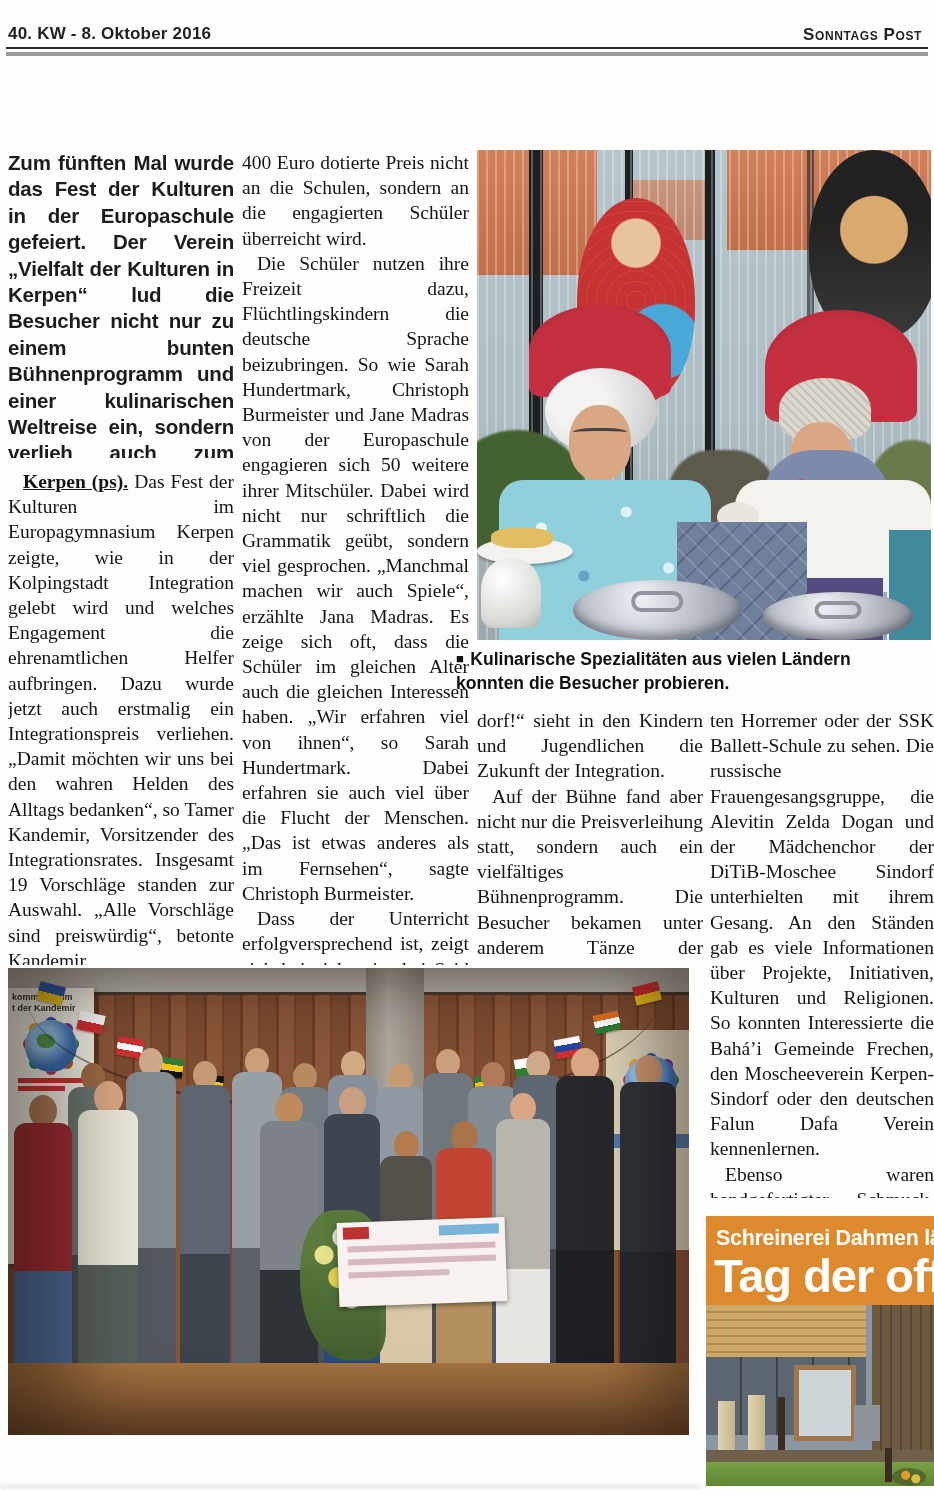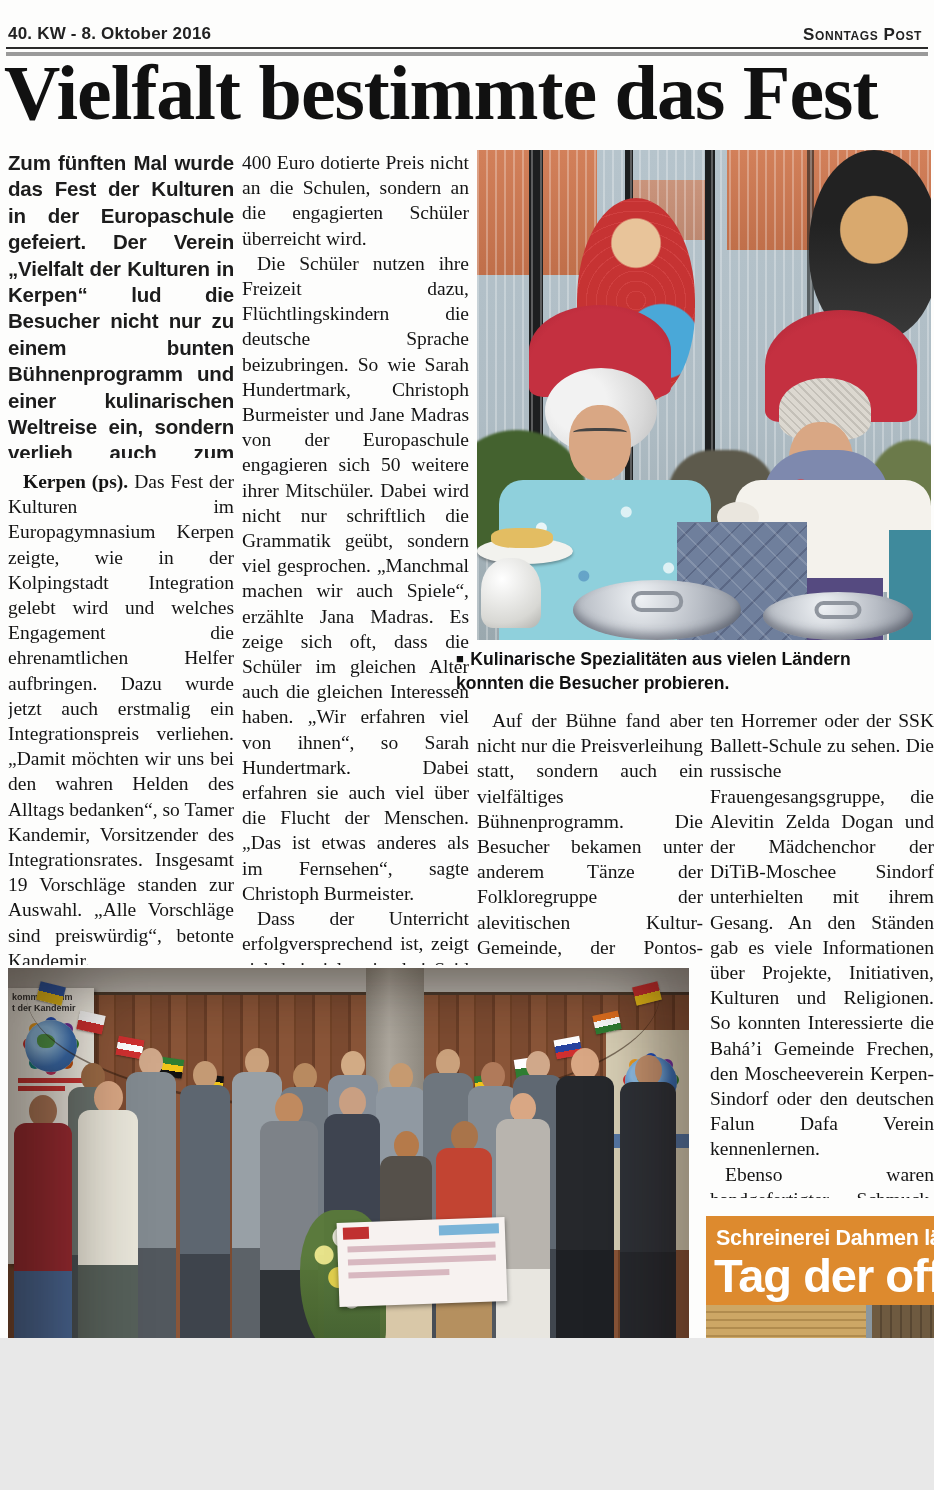--- a/index.html
+++ b/index.html
@@ -1,35 +1,35 @@
 <!DOCTYPE html>
 <html lang="de"><head>
 <meta charset="utf-8">
 <style>
   html,body{margin:0;padding:0;background:#e8e8e8;}
-  .page{position:relative;width:934px;height:1338px;background:#fdfdfc;overflow:hidden;
+  .page{position:relative;width:934px;height:1490px;background:#fdfdfc;overflow:hidden;
         font-family:"Liberation Sans",sans-serif;color:#1a1a1a;}
   
   .hdr-date{position:absolute;left:8px;top:24px;font-weight:bold;font-size:17px;letter-spacing:.2px;color:#222;}
   .hdr-mast{position:absolute;right:12px;top:25px;font-weight:bold;font-size:17px;font-variant:small-caps;letter-spacing:.6px;color:#222;}
   .hdr-rule{position:absolute;left:6px;right:6px;top:47px;height:2px;background:#2a2a2a;border-bottom:3px solid #fdfdfc;box-shadow:0 4px 0 #9a9a9a;}
   .headline{position:absolute;left:4px;top:54px;width:928px;font-family:"Liberation Serif",serif;
             font-weight:bold;font-size:78px;line-height:1.0;letter-spacing:-1px;color:#111;white-space:nowrap;}
   
   .lead{position:absolute;left:8px;top:150px;width:226px;height:308px;overflow:hidden;
         font-weight:bold;font-size:20.5px;line-height:26.4px;text-align:justify;letter-spacing:-.2px;color:#1c1c1c;}
   .col{position:absolute;font-family:"Liberation Serif",serif;font-size:19.5px;line-height:25.2px;
        text-align:justify;color:#141414;overflow:hidden;}
   .col p{margin:0;}
   .col p.ind{text-indent:15px;}
   .c1{left:8px;top:469px;width:226px;height:496px;}
   .c2{left:242px;top:150px;width:227px;height:815px;}
   .c3{left:477px;top:708px;width:226px;height:252px;}
   .c4{left:710px;top:708px;width:224px;height:490px;}
-  .bold{font-weight:bold;}
+  .bold{font-weight:bold;text-decoration:underline;}
   
   .cap{position:absolute;font-weight:bold;font-size:17.5px;line-height:23px;text-align:left;color:#111;}
   .cap .bullet::before{content:"\25A0\2002";font-size:13px;position:relative;top:-2px;}
   .cap1{left:456px;top:648px;width:454px;height:50px;}
   .cap2{left:8px;top:1442px;width:678px;height:46px;}
   .credit{position:absolute;right:6px;bottom:1px;font-variant:small-caps;letter-spacing:.4px;}
   
   .photo-top{position:absolute;left:477px;top:150px;width:454px;height:490px;overflow:hidden;
              background:linear-gradient(180deg,#b6c4cc 0%,#aebcc4 55%,#9aa8ae 100%);}
   .pt-orange{position:absolute;background:linear-gradient(180deg,#d2805a,#c06f4a);}
@@ -110,21 +110,20 @@
   .smudge{position:absolute;left:0;top:1484px;width:700px;height:6px;background:#efefef;filter:blur(1px);}
 </style>
 </head>
 <body>
 
 <div class="page">
 
   <div class="hdr-date">40. KW - 8. Oktober 2016</div>
   <div class="hdr-mast">Sonntags Post</div>
   <div class="hdr-rule"></div>
-  <h1 class="headline" style="margin:0;">Vielfalt bestimmte das Fest</h1>
 
   <div class="lead">Zum fünften Mal wurde das Fest der Kulturen in der Europaschule gefeiert. Der Verein „Vielfalt der Kulturen in Kerpen“ lud die Besucher nicht nur zu einem bunten Bühnenprogramm und einer kulinarischen Weltreise ein, sondern verlieh auch zum ersten Mal einen Integrationspreis, der an Kerpener Schüler geht.</div>
 
   <div class="col c1">
     <p class="ind"><span class="bold">Kerpen (ps).</span><span> Das Fest der Kulturen im Europagymnasium Kerpen zeigte, wie in der Kolpingstadt Integration gelebt wird und welches Engagement die ehrenamtlichen Helfer aufbringen. Dazu wurde jetzt auch erstmalig ein Integrationspreis verliehen. „Damit möchten wir uns bei den wahren Helden des Alltags bedanken“, so Tamer Kandemir, Vorsitzender des Integrationsrates. Insgesamt 19 Vorschläge standen zur Auswahl. „Alle Vorschläge sind preiswürdig“, betonte Kandemir.</span></p>
 
   </div>
 
   <div class="col c2">
     <p>400 Euro dotierte Preis nicht an die Schulen, sondern an die engagierten Schüler überreicht wird.</p>
@@ -175,20 +174,21 @@
     <div class="pot" style="left:286px;top:442px;width:150px;height:48px;">
         <div class="knob"></div>
       </div>
   </div>
 
   <div class="cap cap1">
     <span class="bullet"></span><span>Kulinarische Spezialitäten aus vielen Ländern konnten die Besucher probieren.</span>
   </div>
 
   <div class="col c3">
+    <p>dorf!“ sieht in den Kindern und Jugendlichen die Zukunft der Integration.</p>
     <p class="ind">Auf der Bühne fand aber nicht nur die Preisverleihung statt, sondern auch ein vielfältiges Bühnenprogramm. Die Besucher bekamen unter anderem Tänze der Folkloregruppe der alevitischen Kultur-Gemeinde, der Pontos-Griechen, der Flot-</p>
   </div>
   <div class="col c4">
     <p>ten Horremer oder der SSK Ballett-Schule zu sehen. Die russische Frauengesangsgruppe, die Alevitin Zelda Dogan und der Mädchenchor der DiTiB-Moschee Sindorf unterhielten mit ihrem Gesang. An den Ständen gab es viele Informationen über Projekte, Initiativen, Kulturen und Religionen. So konnten Interessierte die Bahá’i Gemeinde Frechen, den Moscheeverein Kerpen-Sindorf oder den deutschen Falun Dafa Verein kennenlernen.</p>
     <p class="ind">Ebenso waren handgefertigter Schmuck, Malerei, Handarbeiten und Produkte aus fairem Handel zu entdecken. Auch kulinarisch hatte das Fest einiges zu bieten. Die Besucher hatten die Gelegenheit arabische, indische, afrikanische oder russische Spezialitäten zu probieren.</p>
   </div>
 
   <div class="photo-group">
     <div class="pg-ceiling"></div>
     <div class="pg-pillar"></div>

